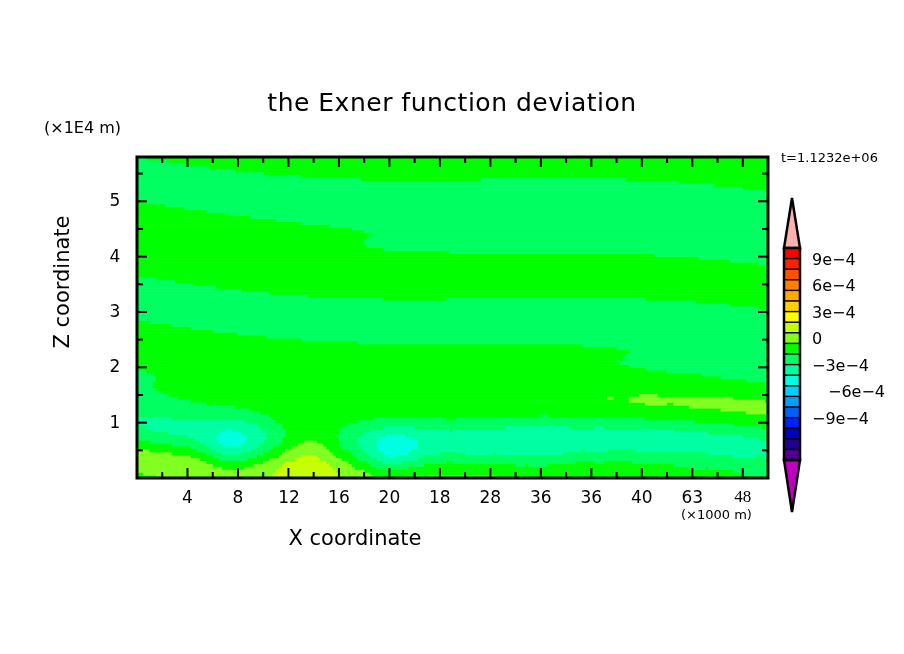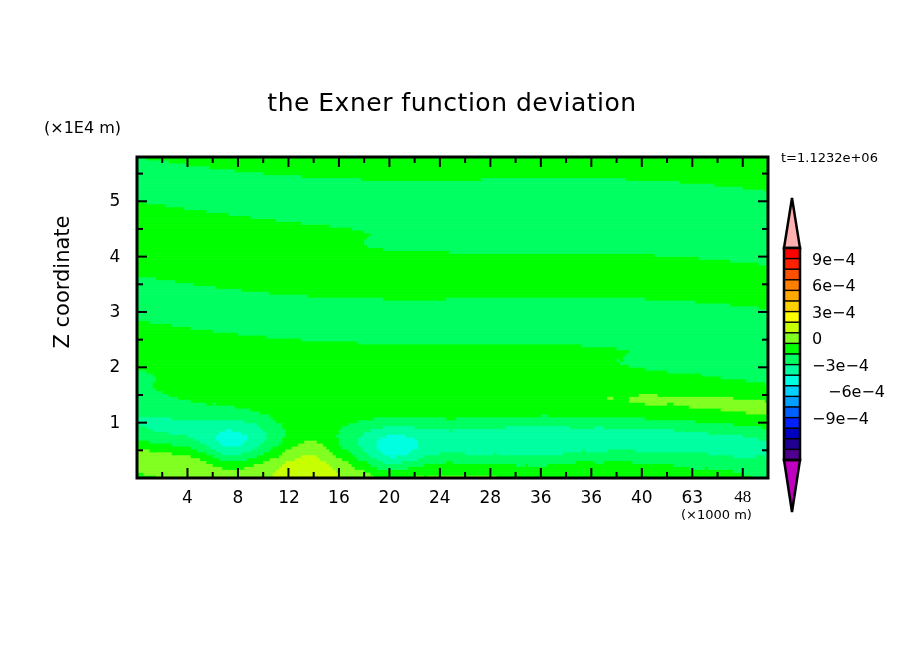--- a/index.html
+++ b/index.html
@@ -19,20 +19,21 @@
 </style>
 </head>
 <body>
 
 <div class="fig">
 
   <div class="txt" id="title">the Exner function deviation</div>
   <div class="txt" id="ytop-unit">(×1E4 m)</div>
   <div class="txt" id="tstamp">t=1.1232e+06</div>
   <div class="txt" id="xunit">(×1000 m)</div>
+  <div class="txt" id="xlabel">X coordinate</div>
   <div class="txt" id="ylabel">Z coordinate</div>
 
   <svg id="plot" width="904" height="654" style="position:absolute;left:0;top:0;">
     <defs>
       <clipPath id="pclip">
           <rect x="137" y="157" width="631" height="321"></rect>
         </clipPath>
     </defs>
     <g id="field" clip-path="url(#pclip)">
         <rect x="137.00" y="475.08" width="19.53" height="3.52" fill="#00ff00"></rect>
@@ -536,21 +537,21 @@
       </g>
     <rect x="137" y="157" width="631" height="321" fill="none" stroke="#000" stroke-width="3"></rect>
   </svg>
 
   <div id="xticklabels">
       <div class="tickl" style="left: 167.48px; top: 487px; width: 40px;">4</div>
       <div class="tickl" style="left: 217.96px; top: 487px; width: 40px;">8</div>
       <div class="tickl" style="left: 269px; top: 487px; width: 40px;">12</div>
       <div class="tickl" style="left: 318.92px; top: 487px; width: 40px;">16</div>
       <div class="tickl" style="left: 369.4px; top: 487px; width: 40px;">20</div>
-      <div class="tickl" style="left: 419.88px; top: 487px; width: 40px;">24</div>
+      <div class="tickl" style="left: 419.88px; top: 487px; width: 40px;">18</div>
       <div class="tickl" style="left: 470.36px; top: 487px; width: 40px;">28</div>
       <div class="tickl" style="left: 520.84px; top: 487px; width: 40px;">36</div>
       <div class="tickl" style="left: 571.32px; top: 487px; width: 40px;">36</div>
       <div class="tickl" style="left: 621.8px; top: 487px; width: 40px;">40</div>
       <div class="tickl" style="left: 672.28px; top: 487px; width: 40px;">63</div>
       <div class="tickl" style="left: 722.76px; top: 487px; width: 40px; font-family: Liberation Serif, serif;">48</div>
     </div>
   <div id="yticklabels">
       <div class="tickl" style="left: 103px; top: 411.655px; width: 24px;">1</div>
       <div class="tickl" style="left: 103px; top: 356.31px; width: 24px;">2</div>

